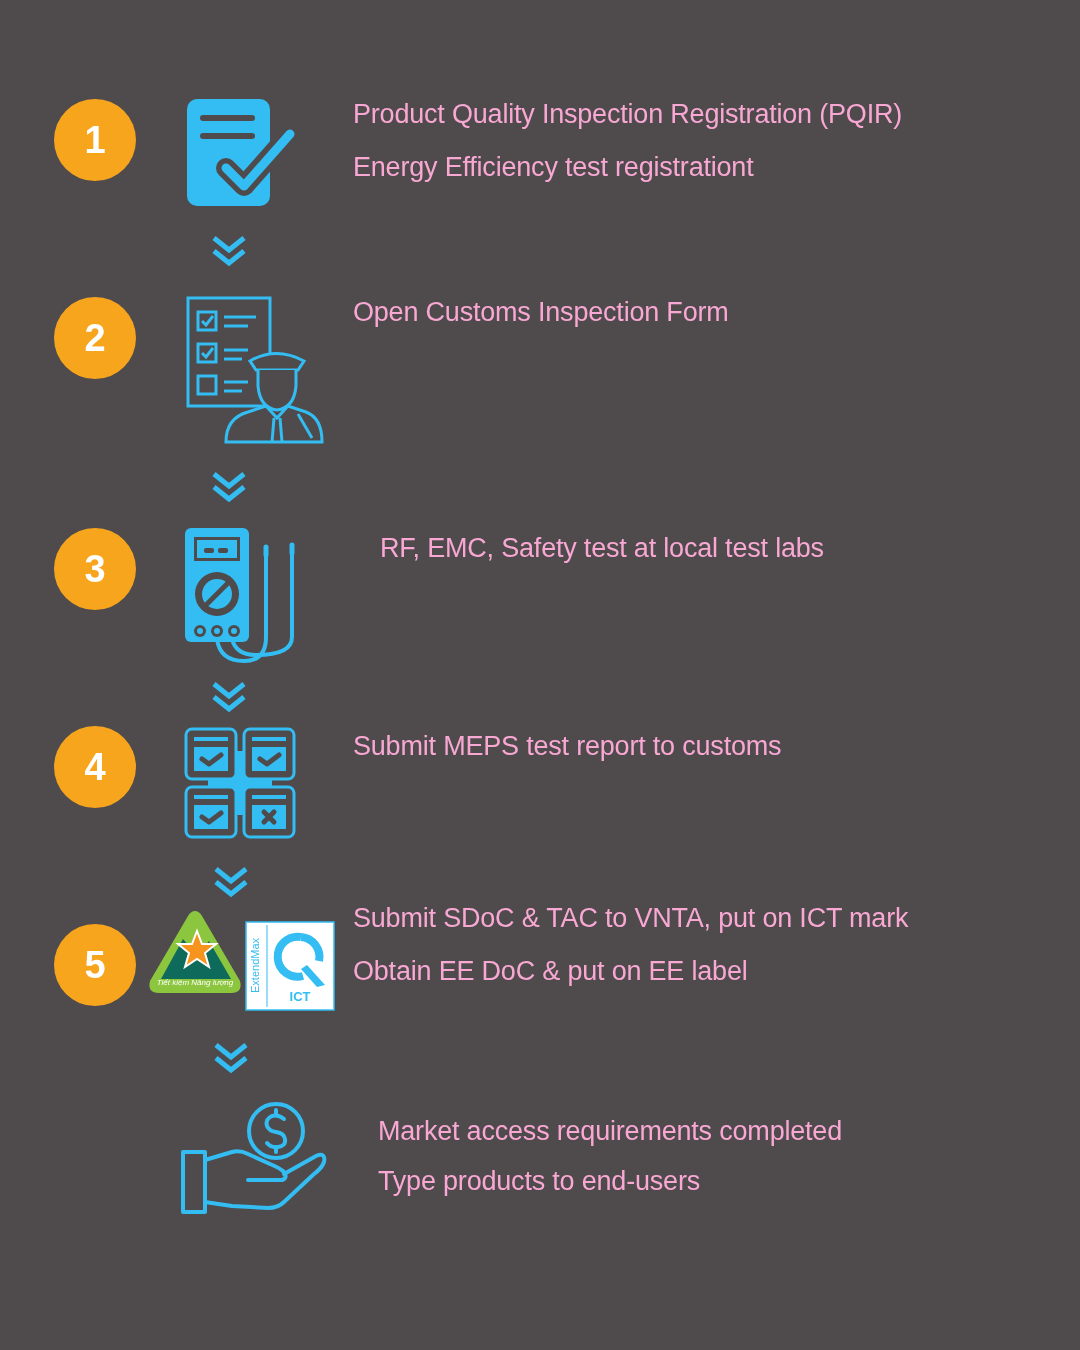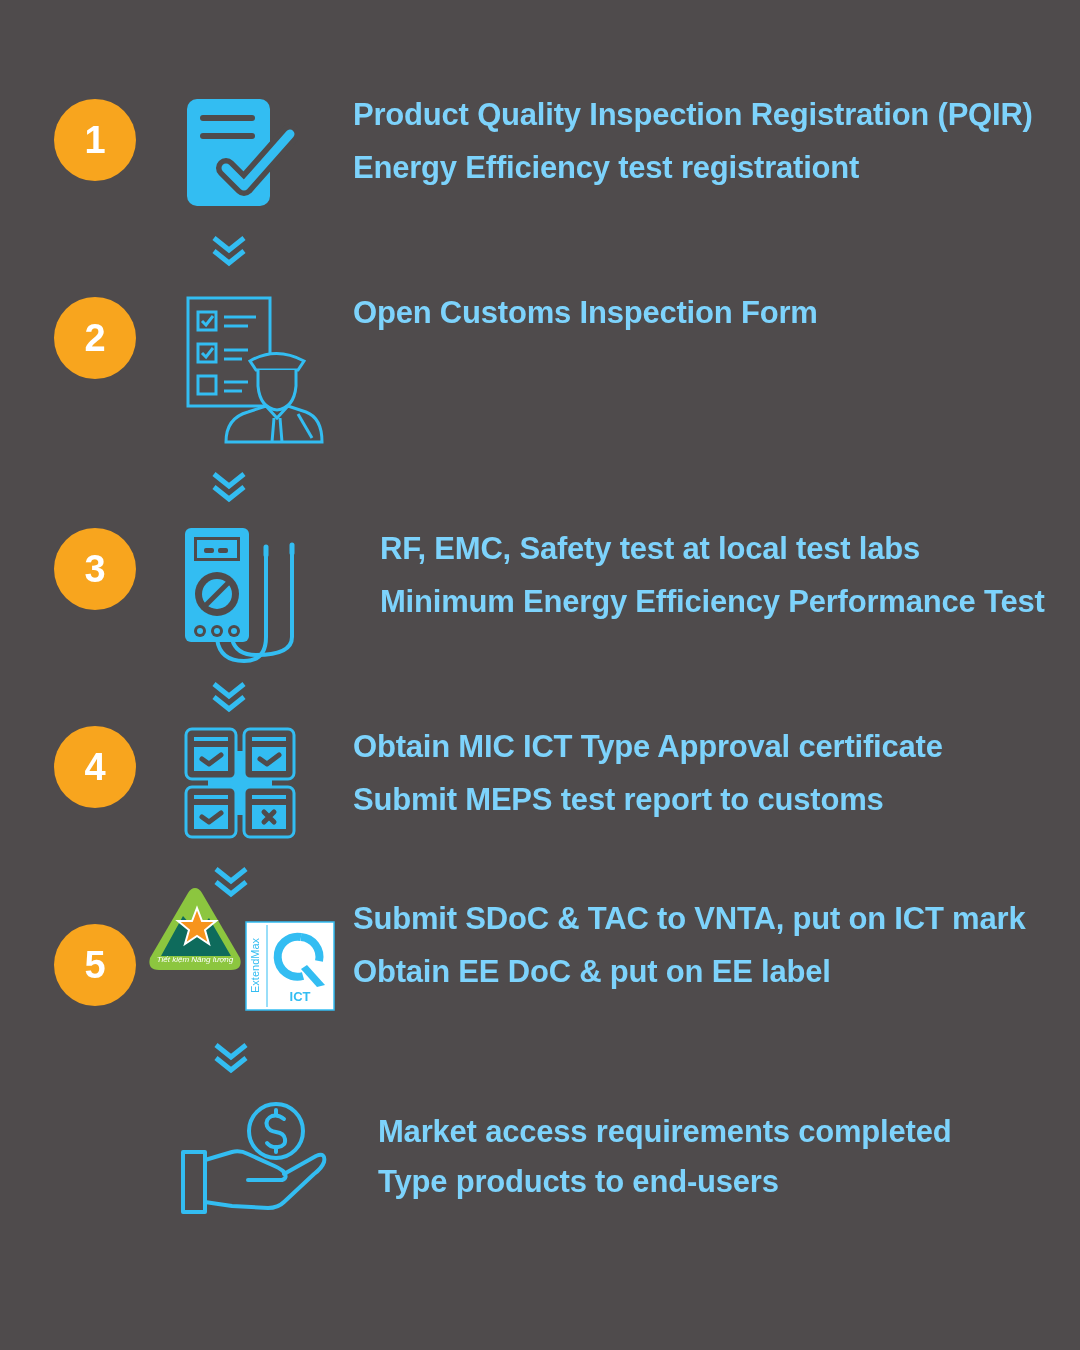--- a/index.html
+++ b/index.html
@@ -19,23 +19,23 @@
     font-weight: bold;
     font-size: 38px;
     display: flex; align-items: center; justify-content: center;
   }
   .icon { position: absolute; }
   .icon svg { display: block; }
   .chev { position: absolute; width: 36px; height: 36px; }
   .text {
     position: absolute;
     left: 353px;
-    color: #7dd3fc;
-    font-weight: bold;
-    font-size: 31px;
+    color: #f9a8d4;
+    font-weight: normal;
+    font-size: 27px;
     line-height: 53px;
     white-space: nowrap;
     letter-spacing: -0.2px;
   }
   .text div { height: 53px; }
 </style>
 </head>
 <body>
 
 <div class="badge" style="left:54px;top:99px;">1</div>
@@ -107,21 +107,20 @@
     <circle cx="33" cy="104" r="3" fill="#33bdf2"></circle>
     <circle cx="50" cy="104" r="3" fill="#33bdf2"></circle>
     <path d="M33 112 Q36 134 60 134 Q82 134 82 110 L82 26" fill="none" stroke="#33bdf2" stroke-width="4"></path>
     <path d="M48 112 Q52 128 72 128 Q108 128 108 110 L108 24" fill="none" stroke="#33bdf2" stroke-width="4"></path>
     <line x1="82" y1="20" x2="82" y2="28" stroke="#33bdf2" stroke-width="5" stroke-linecap="round"></line>
     <line x1="108" y1="18" x2="108" y2="26" stroke="#33bdf2" stroke-width="5" stroke-linecap="round"></line>
   </svg>
 </div>
 <div class="text" style="top:522px;margin-left:27px;">
   <div>RF, EMC, Safety test at local test labs</div>
-  <div>Minimum Energy Efficiency Performance Test</div>
 </div>
 
 <svg class="chev" style="left:211px;top:680px;" viewBox="0 0 36 36">
   <path d="M3 4 L18 16 L33 4" fill="none" stroke="#33bdf2" stroke-width="5"></path>
   <path d="M3 17 L18 29 L33 17" fill="none" stroke="#33bdf2" stroke-width="5"></path>
 </svg>
 
 <div class="badge" style="left:54px;top:726px;">4</div>
 <div class="icon" style="left:184px;top:727px;">
   <svg width="112" height="112" viewBox="0 0 112 112">
@@ -145,31 +144,30 @@
     </g>
     <g fill="none" stroke="#4f4b4c" stroke-width="5" stroke-linecap="round" stroke-linejoin="round">
       <path d="M18 32 L25 37 L37 28"></path>
       <path d="M76 32 L83 37 L95 28"></path>
       <path d="M18 90 L25 95 L37 86"></path>
       <path d="M80 85 L90 95 M90 85 L80 95"></path>
     </g>
   </svg>
 </div>
 <div class="text" style="top:720px;">
-  <div>Obtain MIC ICT Type Approval certificate</div>
   <div>Submit MEPS test report to customs</div>
 </div>
 
 <svg class="chev" style="left:213px;top:865px;" viewBox="0 0 36 36">
   <path d="M3 4 L18 16 L33 4" fill="none" stroke="#33bdf2" stroke-width="5"></path>
   <path d="M3 17 L18 29 L33 17" fill="none" stroke="#33bdf2" stroke-width="5"></path>
 </svg>
 
 <div class="badge" style="left:54px;top:924px;">5</div>
-<div class="icon" style="left:147px;top:886px;">
+<div class="icon" style="left:147px;top:909px;">
   <svg width="96" height="86" viewBox="0 0 96 86">
     <path d="M48 2 Q52 2 55 7 L93 72 Q96 84 84 84 L12 84 Q0 84 3 72 L41 7 Q44 2 48 2 Z" fill="#8cc63f"></path>
     <path d="M14 70 L36 30 L50 46 L62 32 L84 70 Z" fill="#0e6b5c"></path>
     <path d="M50 22 L55 35 L69 35 L58 44 L62 58 L50 50 L38 58 L42 44 L31 35 L45 35 Z" fill="#f7941d" stroke="#ffffff" stroke-width="2"></path>
     <text x="48" y="76" font-family="Liberation Sans, sans-serif" font-size="8" font-style="italic" fill="#ffffff" text-anchor="middle">Tiết kiệm Năng lượng</text>
   </svg>
 </div>
 <div class="icon" style="left:245px;top:921px;">
   <svg width="90" height="90" viewBox="0 0 90 90">
     <rect x="1" y="1" width="88" height="88" fill="#ffffff" stroke="#33bdf2" stroke-width="1.5"></rect>

